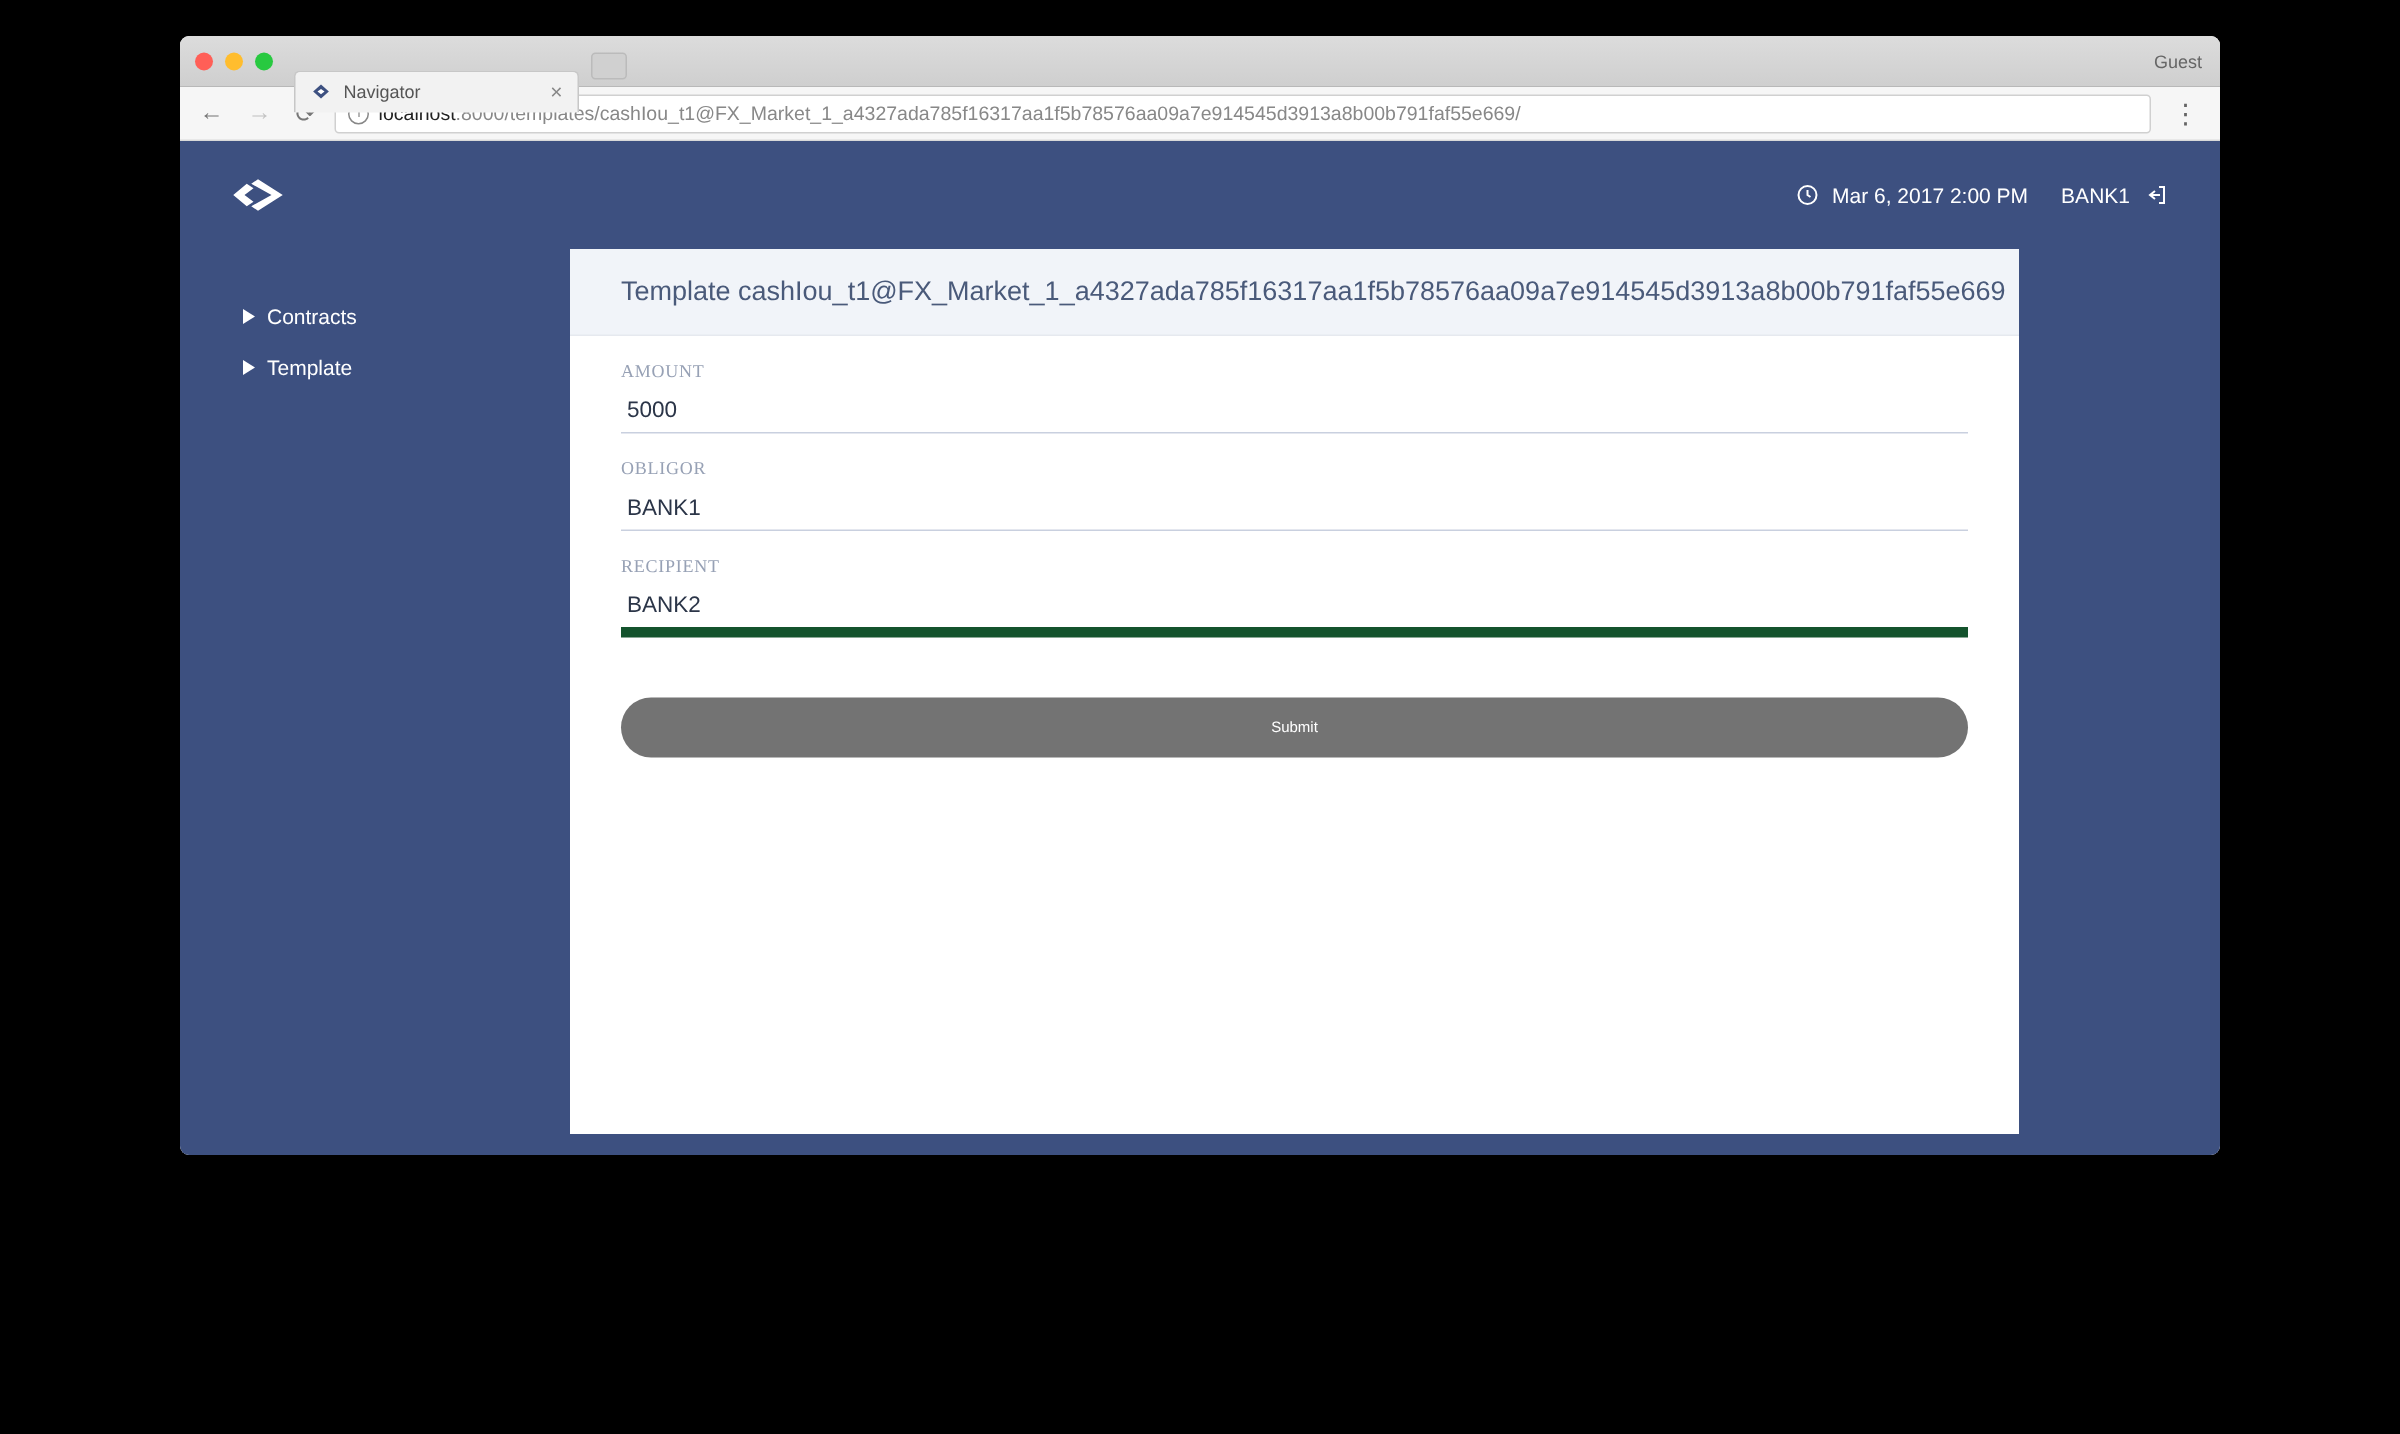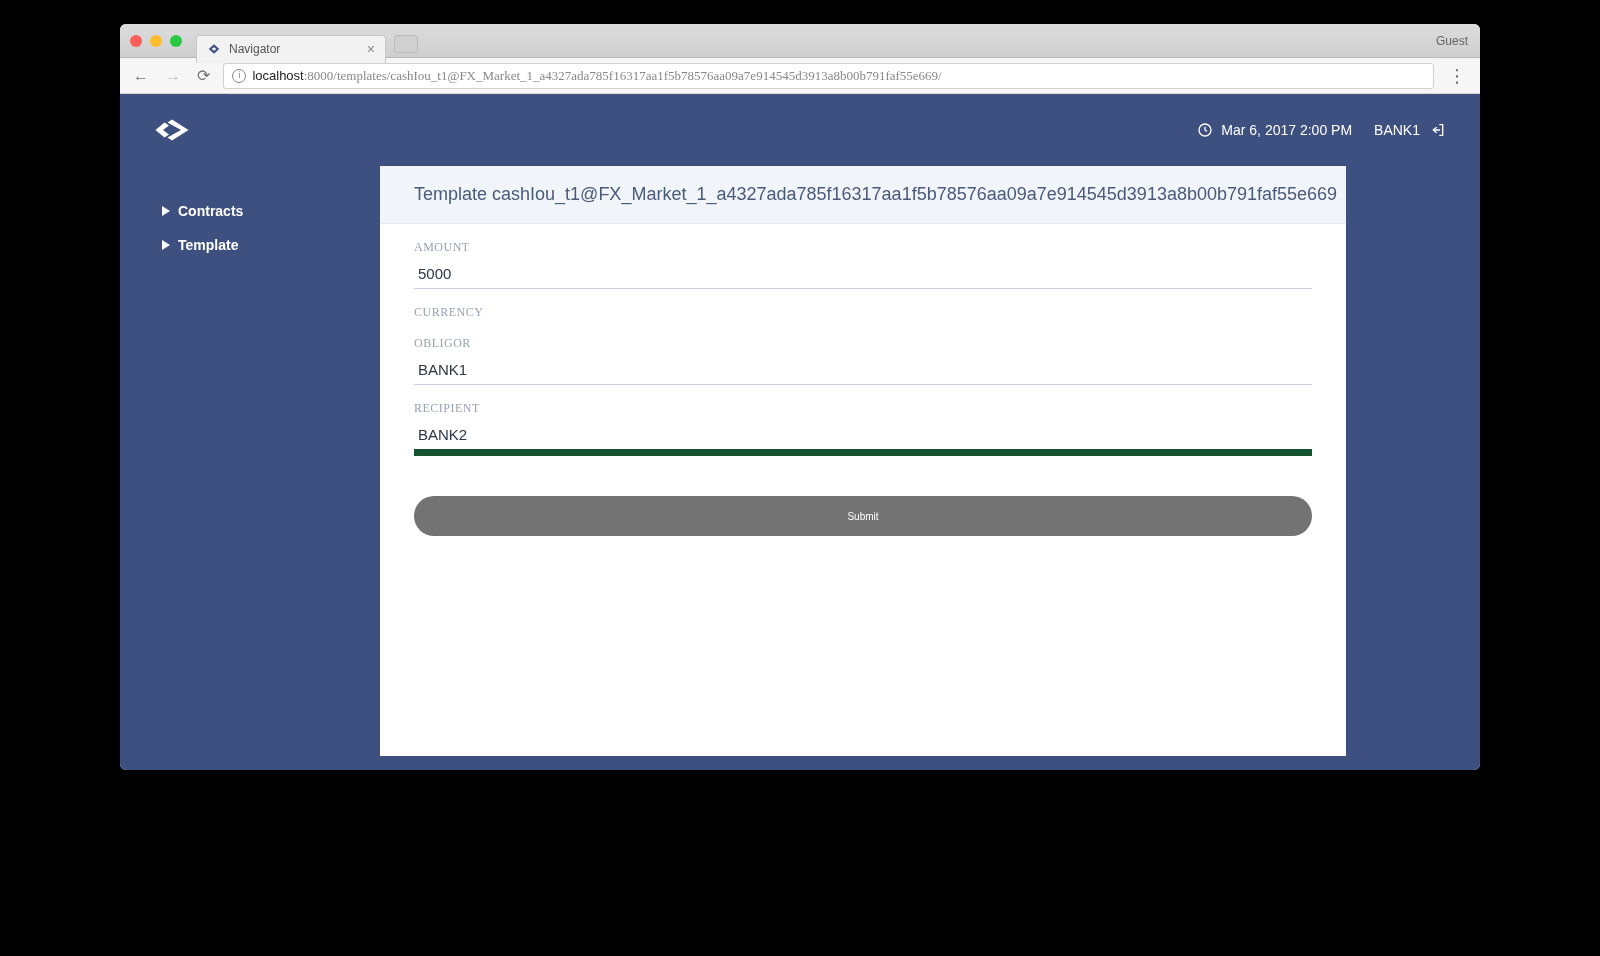--- a/index.html
+++ b/index.html
@@ -42,21 +42,21 @@
       background:#f2f2f2;
       height:28px;
       padding:0 10px;
       border-top-left-radius:4px;
       border-top-right-radius:4px;
       border:1px solid #c7c7c7;
       border-bottom:none;
       gap:8px;
       min-width:190px;
       position:relative;
-      top:8px;
+      top:20px;
     }
     .tab-favicon svg { width:14px; height:14px; display:block; }
     .tab-title { font-size:12px; color:#555; flex:1; }
     .tab-close { color:#888; font-size:14px; line-height:1; cursor:pointer; }
     .newtab {
       width:24px; height:18px;
       background:#d0d0d0;
       border:1px solid #bbb;
       border-radius:3px;
       margin-left:8px;
@@ -88,21 +88,21 @@
       border-radius:3px;
       display:flex;
       align-items:center;
       padding:0 8px;
       gap:6px;
       font-size:13px;
       color:#333;
     }
     .addr-info-icon { width:14px; height:14px; border:1px solid #888; border-radius:50%; display:flex;align-items:center;justify-content:center;font-size:9px;color:#888; line-height:1;}
     .addr-host { color:#222; }
-    .addr-path { color:#888;font-family:Liberation Serif, serif; }
+    .addr-path { color:#888; }
     .menu-dots { font-size:18px; color:#666; padding:0 4px; cursor:pointer; }
     
     .app {
       flex:1;
       background:#3d5080;
       display:flex;
       flex-direction:column;
       overflow:hidden;
     }
     .app-header {
@@ -128,21 +128,20 @@
       padding:28px 0 0 42px;
       color:#fff;
     }
     .side-item {
       display:flex;
       align-items:center;
       gap:8px;
       font-size:14px;
       padding:9px 0;
       cursor:pointer;
-      font-weight:bold;
     }
     .chev svg { width:8px; height:10px; fill:#fff; display:block; }
     .main {
       flex:1;
       background:#fff;
       margin-right:62px;
       display:flex;
       flex-direction:column;
       max-width:966px;
     }
@@ -279,21 +278,20 @@
 
       <div class="main">
         <div class="main-header">Template cashIou_t1@FX_Market_1_a4327ada785f16317aa1f5b78576aa09a7e914545d3913a8b00b791faf55e669</div>
 
         <div class="form">
           <div class="field">
             <div class="field-label">AMOUNT</div>
             <input class="field-input" value="5000" style="">
           </div>
           <div class="field">
-            <div class="field-label">CURRENCY</div>
           </div>
           <div class="field">
             <div class="field-label">OBLIGOR</div>
             <input class="field-input" value="BANK1" style="">
           </div>
           <div class="field">
             <div class="field-label">RECIPIENT</div>
             <input class="field-input active" value="BANK2" style="">
           </div>
           <button class="submit-btn">Submit</button>

